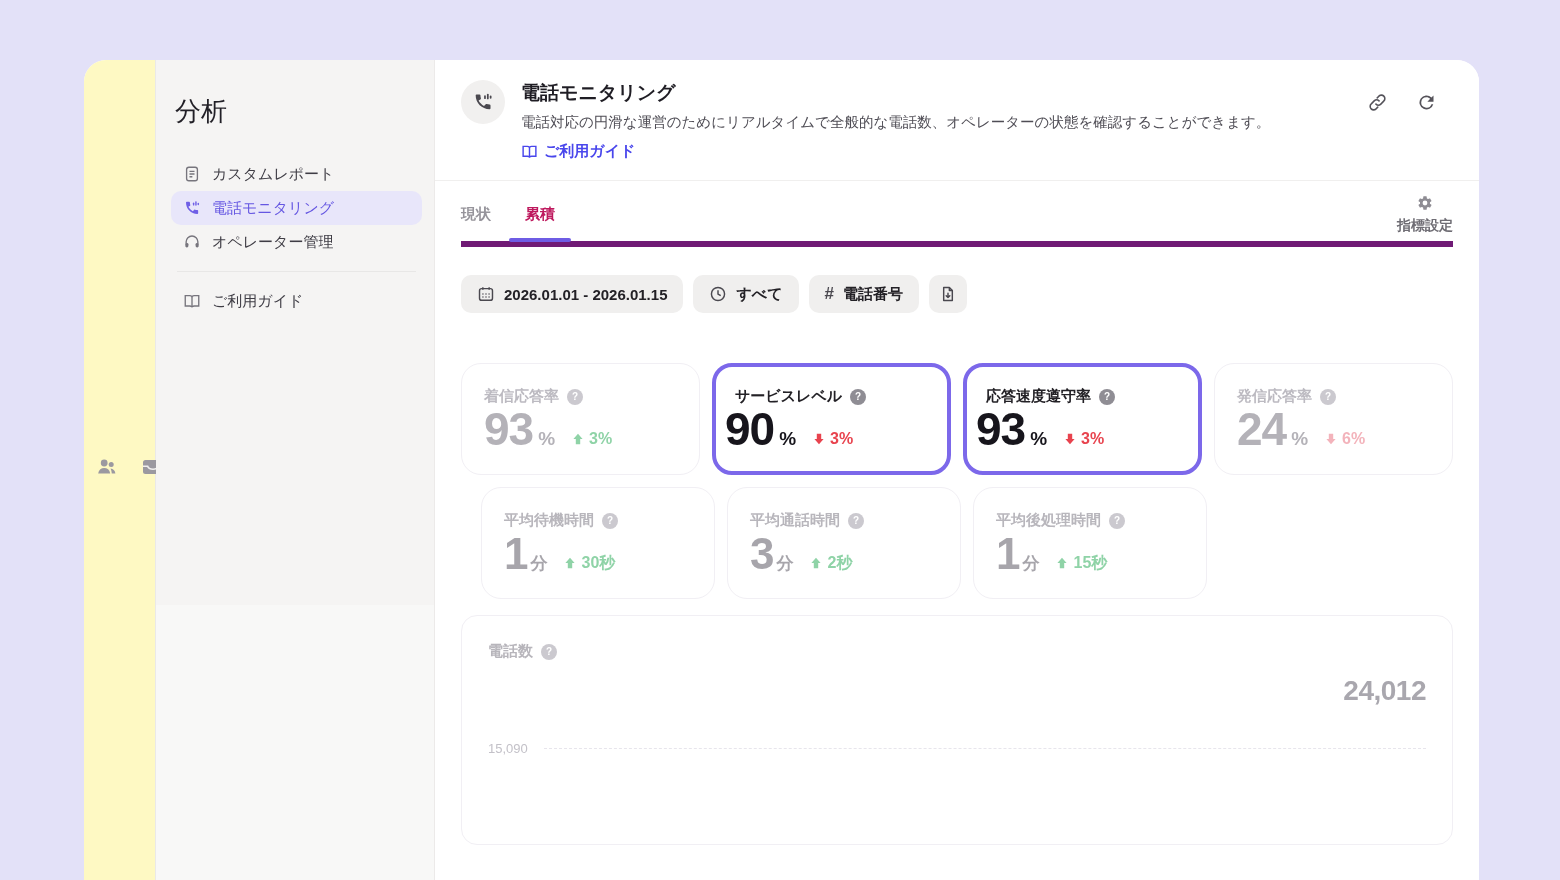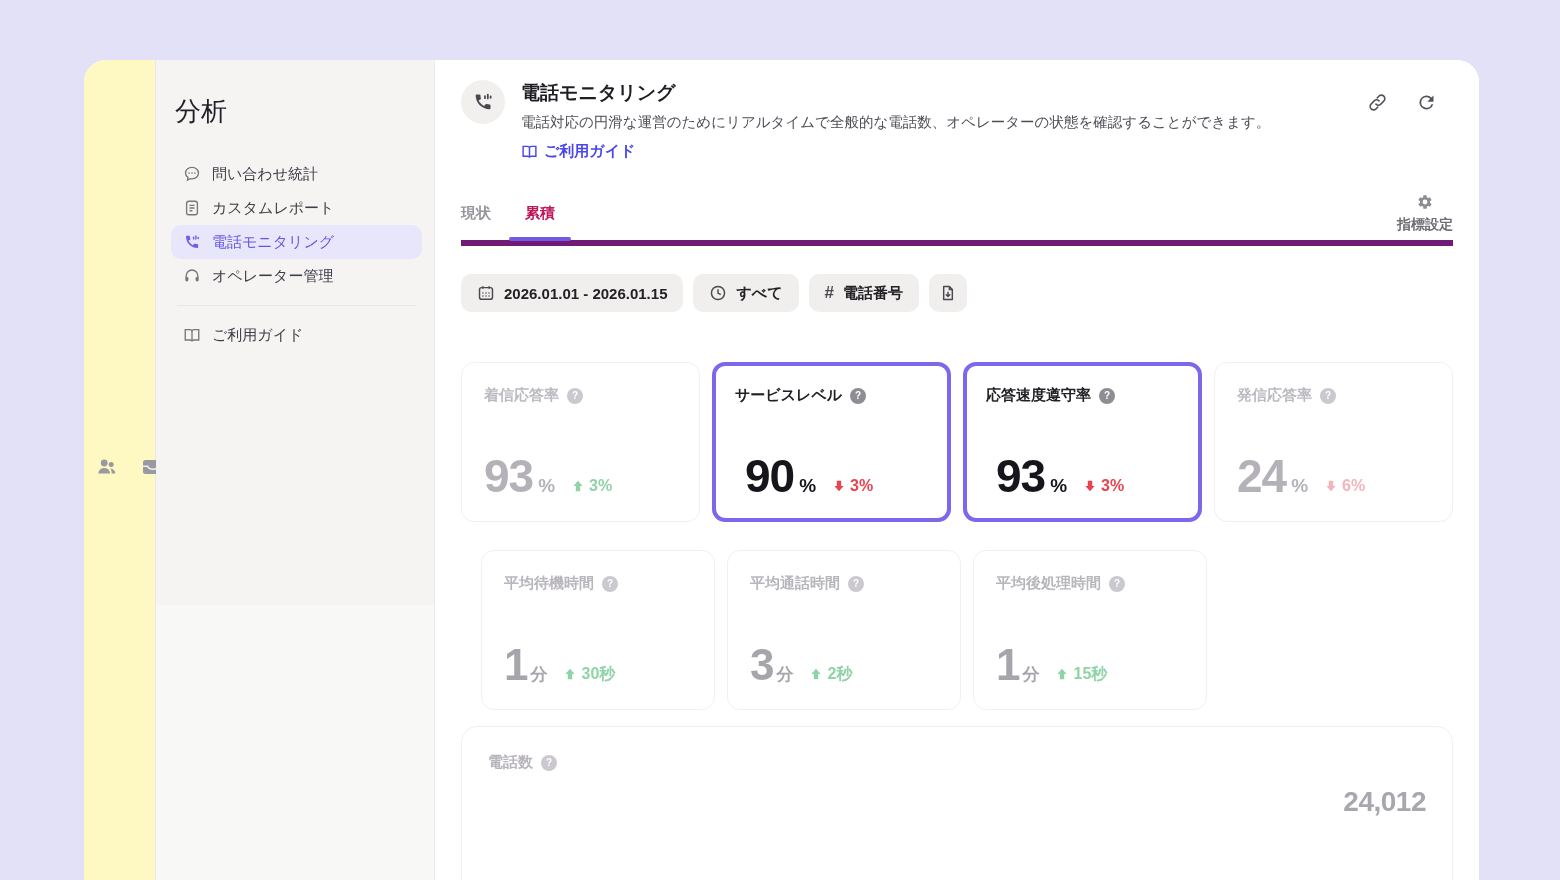--- a/index.html
+++ b/index.html
@@ -92,36 +92,36 @@
     display:flex; align-items:center; gap:9px; height:38px; padding:0 16px;
     background:#f0efee; border-radius:10px; font-size:15px; font-weight:700;
     color:#232126; cursor:pointer;
   }
   .chip .c-icon { color:#4a484f; display:flex; align-items:center; }
   .chip.icon-only { width:38px; padding:0; justify-content:center; }
   .hash-glyph { font-size:17px; font-weight:700; color:#4a484f; }
 
   
   .cards { display:grid; grid-template-columns:repeat(4,1fr); gap:12px; margin-top:50px; }
-  .cards.row2 { margin-top:28px;padding-left:20px; }
+  .cards.row2 { margin-top:12px;padding-left:20px; }
   .card {
-    background:#fff; border:1px solid #f1eff4; border-radius:13px;
-    height:160px; padding:23px 22px; position:relative; cursor:pointer;
+    background:#fff; border:1px solid #f1eff4; border-radius:20px;
+    height:112px; padding:23px 22px; position:relative; cursor:pointer;
   }
   .card.selected { border:4px solid #7c68ea; padding:20px 19px; }
   .card-title { display:flex; align-items:center; gap:8px; font-size:15px; font-weight:700; color:#bcbac1; }
   .card.selected .card-title { color:#232126; }
   .help {
     width:16px; height:16px; border-radius:50%; background:#cbc9cf; color:#fff;
     font-size:10px; font-weight:700; display:inline-flex; align-items:center;
     justify-content:center; flex-shrink:0; cursor:pointer;
   }
   .card.selected .help { background:#8f8d94; }
   .value-row { position:absolute; left:22px; right:12px; bottom:22px; display:flex; align-items:baseline; }
-  .card.selected .value-row { left:29px; bottom:19px; }
+  .card.selected .value-row { left:9px; bottom:19px; }
   .big-val { font-size:46px; font-weight:700; color:#b4b2b8; line-height:1; letter-spacing:-1px; }
   .card.selected .big-val { color:#17151c; }
   .unit { font-size:19px; font-weight:700; color:#b4b2b8; margin-left:5px; }
   .card.selected .unit { color:#17151c; }
   .change { display:flex; align-items:center; gap:5px; margin-left:17px; font-size:16px; font-weight:700; }
   .change.green { color:#8fd3a7; }
   .change.red { color:#e8434e; }
   .change.pink { color:#f3b3bb; }
   .row2 .card-title { color:#b8b6bc; }
   .row2 .big-val { font-size:44px; color:#a7a5ab; }
@@ -214,33 +214,20 @@
     <div class="rail-btn">
       <svg width="25" height="25" viewBox="0 0 24 24" fill="currentColor">
           <path d="M19.4 13c.04-.33.06-.66.06-1s-.02-.67-.06-1l2.1-1.6c.2-.15.25-.42.13-.64l-2-3.46a.5.5 0 0 0-.6-.22l-2.5 1a7.6 7.6 0 0 0-1.7-1l-.4-2.66A.5.5 0 0 0 14 2h-4a.5.5 0 0 0-.5.42l-.4 2.66c-.6.25-1.17.6-1.7 1l-2.5-1a.5.5 0 0 0-.6.22l-2 3.46c-.12.22-.07.5.13.64L4.6 11c-.04.33-.06.66-.06 1s.02.67.06 1l-2.17 1.6c-.2.15-.25.42-.13.64l2 3.46c.12.22.38.3.6.22l2.5-1c.53.4 1.1.75 1.7 1l.4 2.66c.04.24.25.42.5.42h4c.25 0 .46-.18.5-.42l.4-2.66c.6-.25 1.17-.6 1.7-1l2.5 1c.22.08.48 0 .6-.22l2-3.46c.12-.22.07-.5-.13-.64zM12 15.6a3.6 3.6 0 1 1 0-7.2 3.6 3.6 0 0 1 0 7.2z"></path>
         </svg>
     </div>
   </nav>
 
   <aside class="sidebar">
     <h1 class="sidebar-title">分析</h1>
 
-    <div class="menu-item">
-      <span class="mi-icon">
-        <svg width="18" height="18" viewBox="0 0 20 20" fill="none" stroke="currentColor" stroke-width="1.5">
-            <path d="M10 2.6c-4 0-7.2 2.8-7.2 6.3 0 2 1 3.8 2.7 4.9l-.5 3 3.2-1.6c.6.1 1.2.2 1.8.2 4 0 7.2-2.8 7.2-6.4S14 2.6 10 2.6z"></path>
-            <g fill="currentColor" stroke="none">
-              <circle cx="6.8" cy="9" r=".9"></circle>
-              <circle cx="10" cy="9" r=".9"></circle>
-              <circle cx="13.2" cy="9" r=".9"></circle>
-            </g>
-          </svg>
-      </span>
-      <span>問い合わせ統計</span>
-    </div>
 
     <div class="menu-item">
       <span class="mi-icon">
         <svg width="18" height="18" viewBox="0 0 20 20" fill="none" stroke="currentColor" stroke-width="1.5">
             <rect x="4" y="2.5" width="12" height="15" rx="2.5"></rect>
             <path d="M7.2 7h5.6M7.2 10h5.6M7.2 13h3.2"></path>
           </svg>
       </span>
       <span>カスタムレポート</span>
     </div>
@@ -503,17 +490,21 @@
 
         <div></div>
       </div>
 
       <div class="chart-card">
         <div class="chart-title">
           <span>電話数</span>
           <span class="help">?</span>
         </div>
         <div class="chart-total">24,012</div>
+        <div class="grid-row">
+          <span class="grid-label">15,090</span>
+          <span class="grid-line"></span>
+        </div>
       </div>
 
     </div>
   </main>
 </div>
 
 </body></html>

